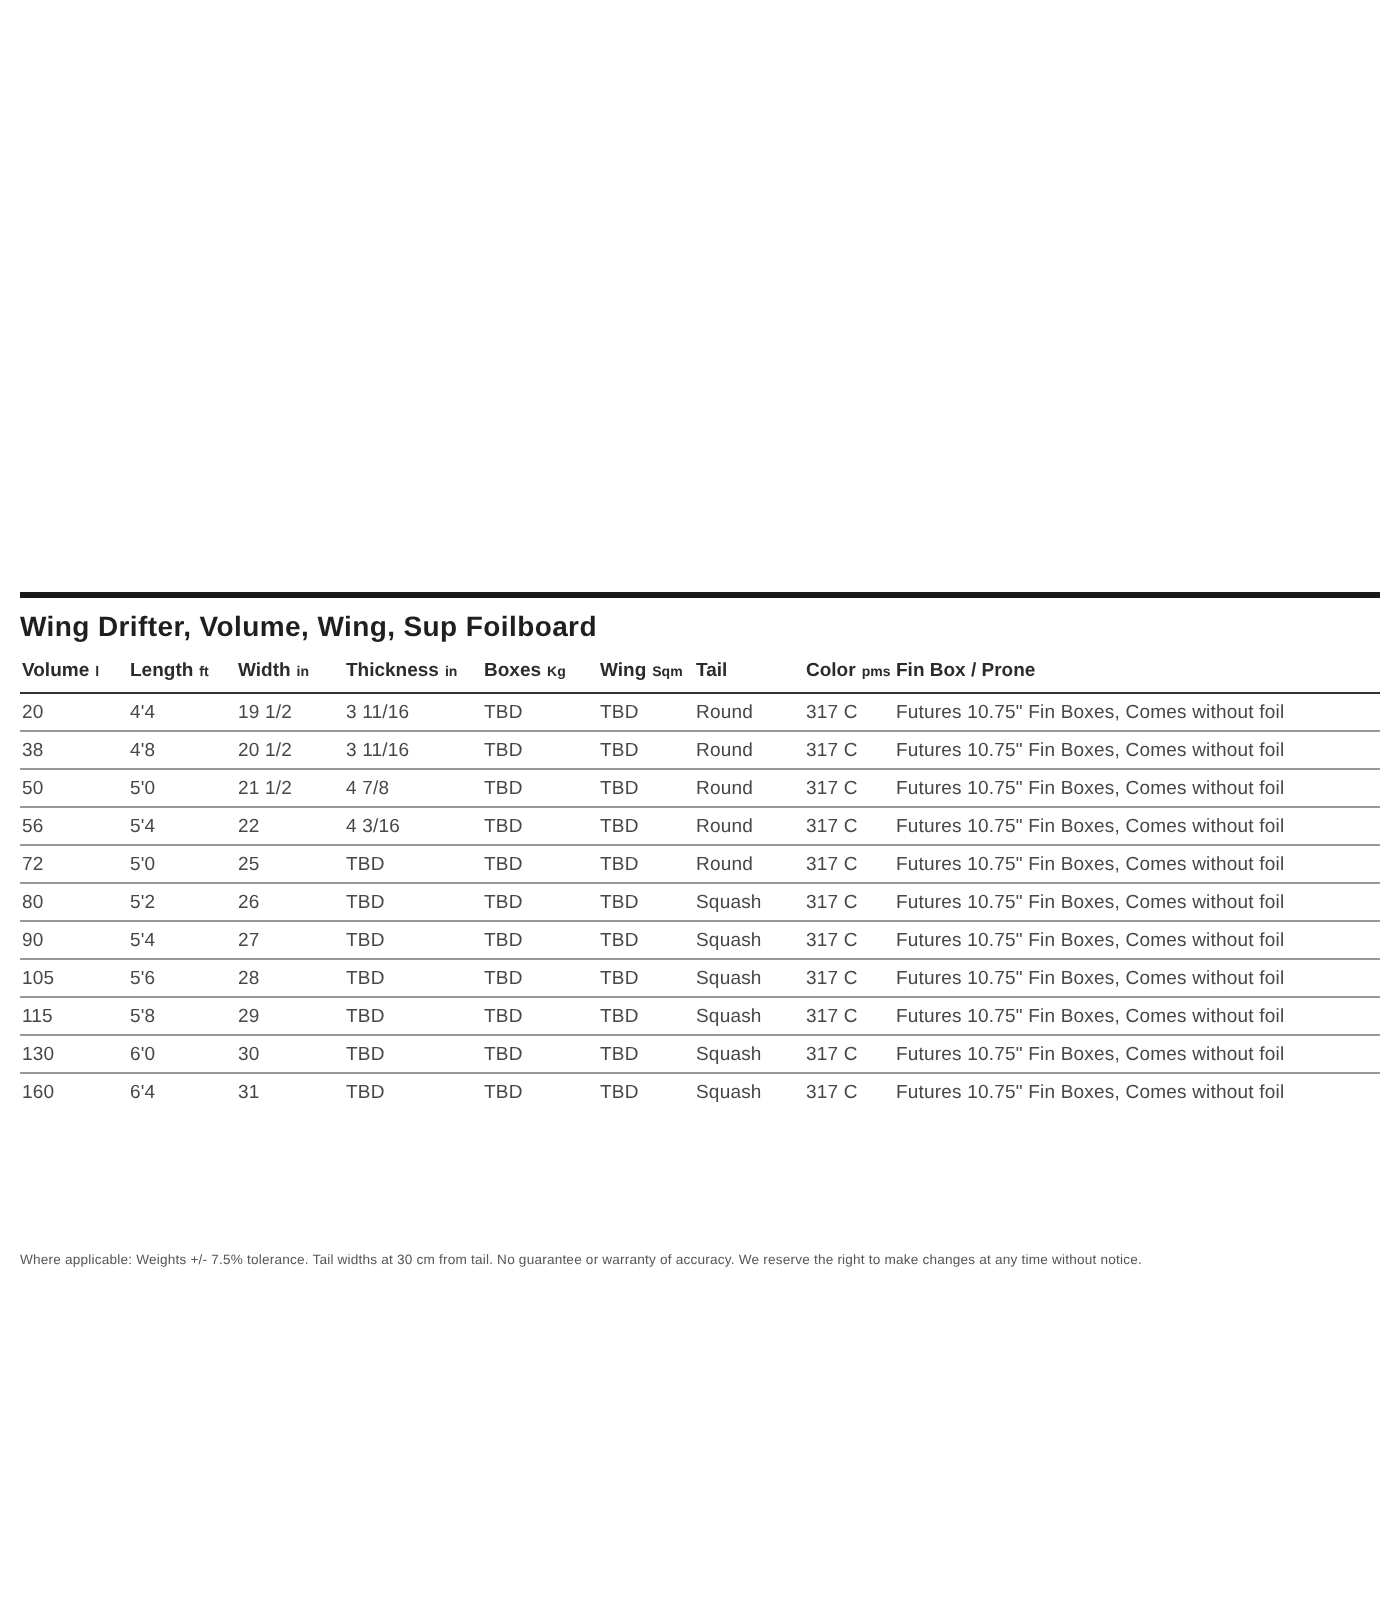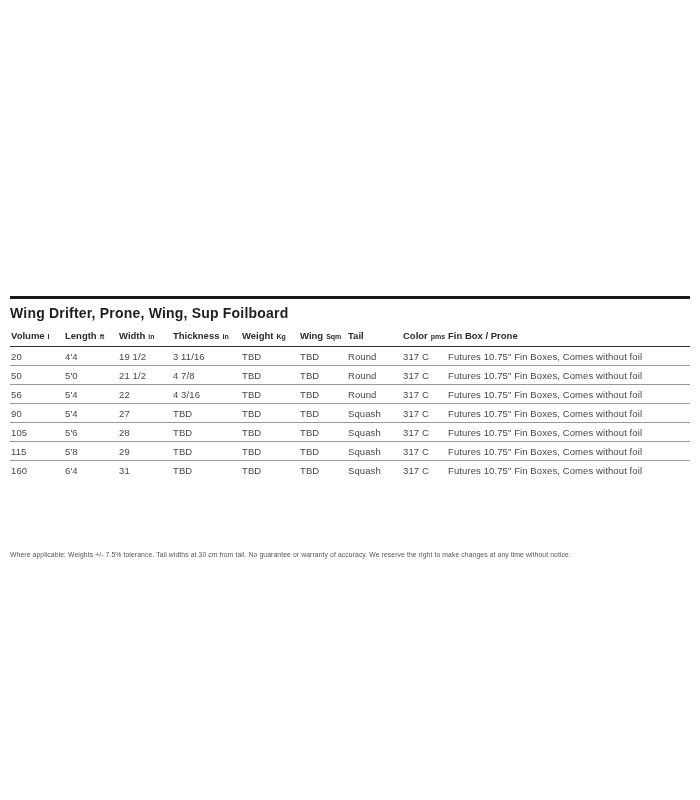--- a/index.html
+++ b/index.html
@@ -66,60 +66,71 @@
     letter-spacing: 0.1px;
     color: var(--c-footnote_text, #565656);
   }
 </style>
 </head>
 <body>
 
 <div class="sheet">
   <div class="top-rule"></div>
 
-  <h1 class="page-title">Wing Drifter, Prone, Wing, Sup Foilboard</h1>
+  <h1 class="page-title">Wing Drifter, Volume, Wing, Sup Foilboard</h1>
 
   <table class="spec">
     <colgroup>
       <col style="width:54px">
         <col style="width:54px">
         <col style="width:54px">
       <col style="width:69px">
         <col style="width:58px">
         <col style="width:48px">
       <col style="width:55px">
         <col style="width:45px">
         <col>
     </colgroup>
     <thead>
       <tr>
         <th><span>Volume</span><span class="hunit">l</span></th>
         <th><span>Length</span><span class="hunit">ft</span></th>
         <th><span>Width</span><span class="hunit">in</span></th>
         <th><span>Thickness</span><span class="hunit">in</span></th>
-        <th><span>Weight</span><span class="hunit">Kg</span></th>
+        <th><span>Boxes</span><span class="hunit">Kg</span></th>
         <th><span>Wing</span><span class="hunit">Sqm</span></th>
         <th><span>Tail</span><span class="hunit"></span></th>
         <th><span>Color</span><span class="hunit">pms</span></th>
         <th><span>Fin Box / Prone</span><span class="hunit"></span></th>
       </tr>
     </thead>
     <tbody>
         <tr>
           <td>20</td>
           <td>4'4</td>
           <td>19 1/2</td>
           <td>3 11/16</td>
           <td>TBD</td>
           <td>TBD</td>
           <td>Round</td>
           <td>317 C</td>
           <td>Futures 10.75" Fin Boxes, Comes without foil</td>
         </tr>
         <tr>
+          <td>38</td>
+          <td>4'8</td>
+          <td>20 1/2</td>
+          <td>3 11/16</td>
+          <td>TBD</td>
+          <td>TBD</td>
+          <td>Round</td>
+          <td>317 C</td>
+          <td>Futures 10.75" Fin Boxes, Comes without foil</td>
+        </tr>
+        <tr>
           <td>50</td>
           <td>5'0</td>
           <td>21 1/2</td>
           <td>4 7/8</td>
           <td>TBD</td>
           <td>TBD</td>
           <td>Round</td>
           <td>317 C</td>
           <td>Futures 10.75" Fin Boxes, Comes without foil</td>
         </tr>
@@ -128,20 +139,42 @@
           <td>5'4</td>
           <td>22</td>
           <td>4 3/16</td>
           <td>TBD</td>
           <td>TBD</td>
           <td>Round</td>
           <td>317 C</td>
           <td>Futures 10.75" Fin Boxes, Comes without foil</td>
         </tr>
         <tr>
+          <td>72</td>
+          <td>5'0</td>
+          <td>25</td>
+          <td>TBD</td>
+          <td>TBD</td>
+          <td>TBD</td>
+          <td>Round</td>
+          <td>317 C</td>
+          <td>Futures 10.75" Fin Boxes, Comes without foil</td>
+        </tr>
+        <tr>
+          <td>80</td>
+          <td>5'2</td>
+          <td>26</td>
+          <td>TBD</td>
+          <td>TBD</td>
+          <td>TBD</td>
+          <td>Squash</td>
+          <td>317 C</td>
+          <td>Futures 10.75" Fin Boxes, Comes without foil</td>
+        </tr>
+        <tr>
           <td>90</td>
           <td>5'4</td>
           <td>27</td>
           <td>TBD</td>
           <td>TBD</td>
           <td>TBD</td>
           <td>Squash</td>
           <td>317 C</td>
           <td>Futures 10.75" Fin Boxes, Comes without foil</td>
         </tr>
@@ -161,20 +194,31 @@
           <td>5'8</td>
           <td>29</td>
           <td>TBD</td>
           <td>TBD</td>
           <td>TBD</td>
           <td>Squash</td>
           <td>317 C</td>
           <td>Futures 10.75" Fin Boxes, Comes without foil</td>
         </tr>
         <tr>
+          <td>130</td>
+          <td>6'0</td>
+          <td>30</td>
+          <td>TBD</td>
+          <td>TBD</td>
+          <td>TBD</td>
+          <td>Squash</td>
+          <td>317 C</td>
+          <td>Futures 10.75" Fin Boxes, Comes without foil</td>
+        </tr>
+        <tr>
           <td>160</td>
           <td>6'4</td>
           <td>31</td>
           <td>TBD</td>
           <td>TBD</td>
           <td>TBD</td>
           <td>Squash</td>
           <td>317 C</td>
           <td>Futures 10.75" Fin Boxes, Comes without foil</td>
         </tr>

